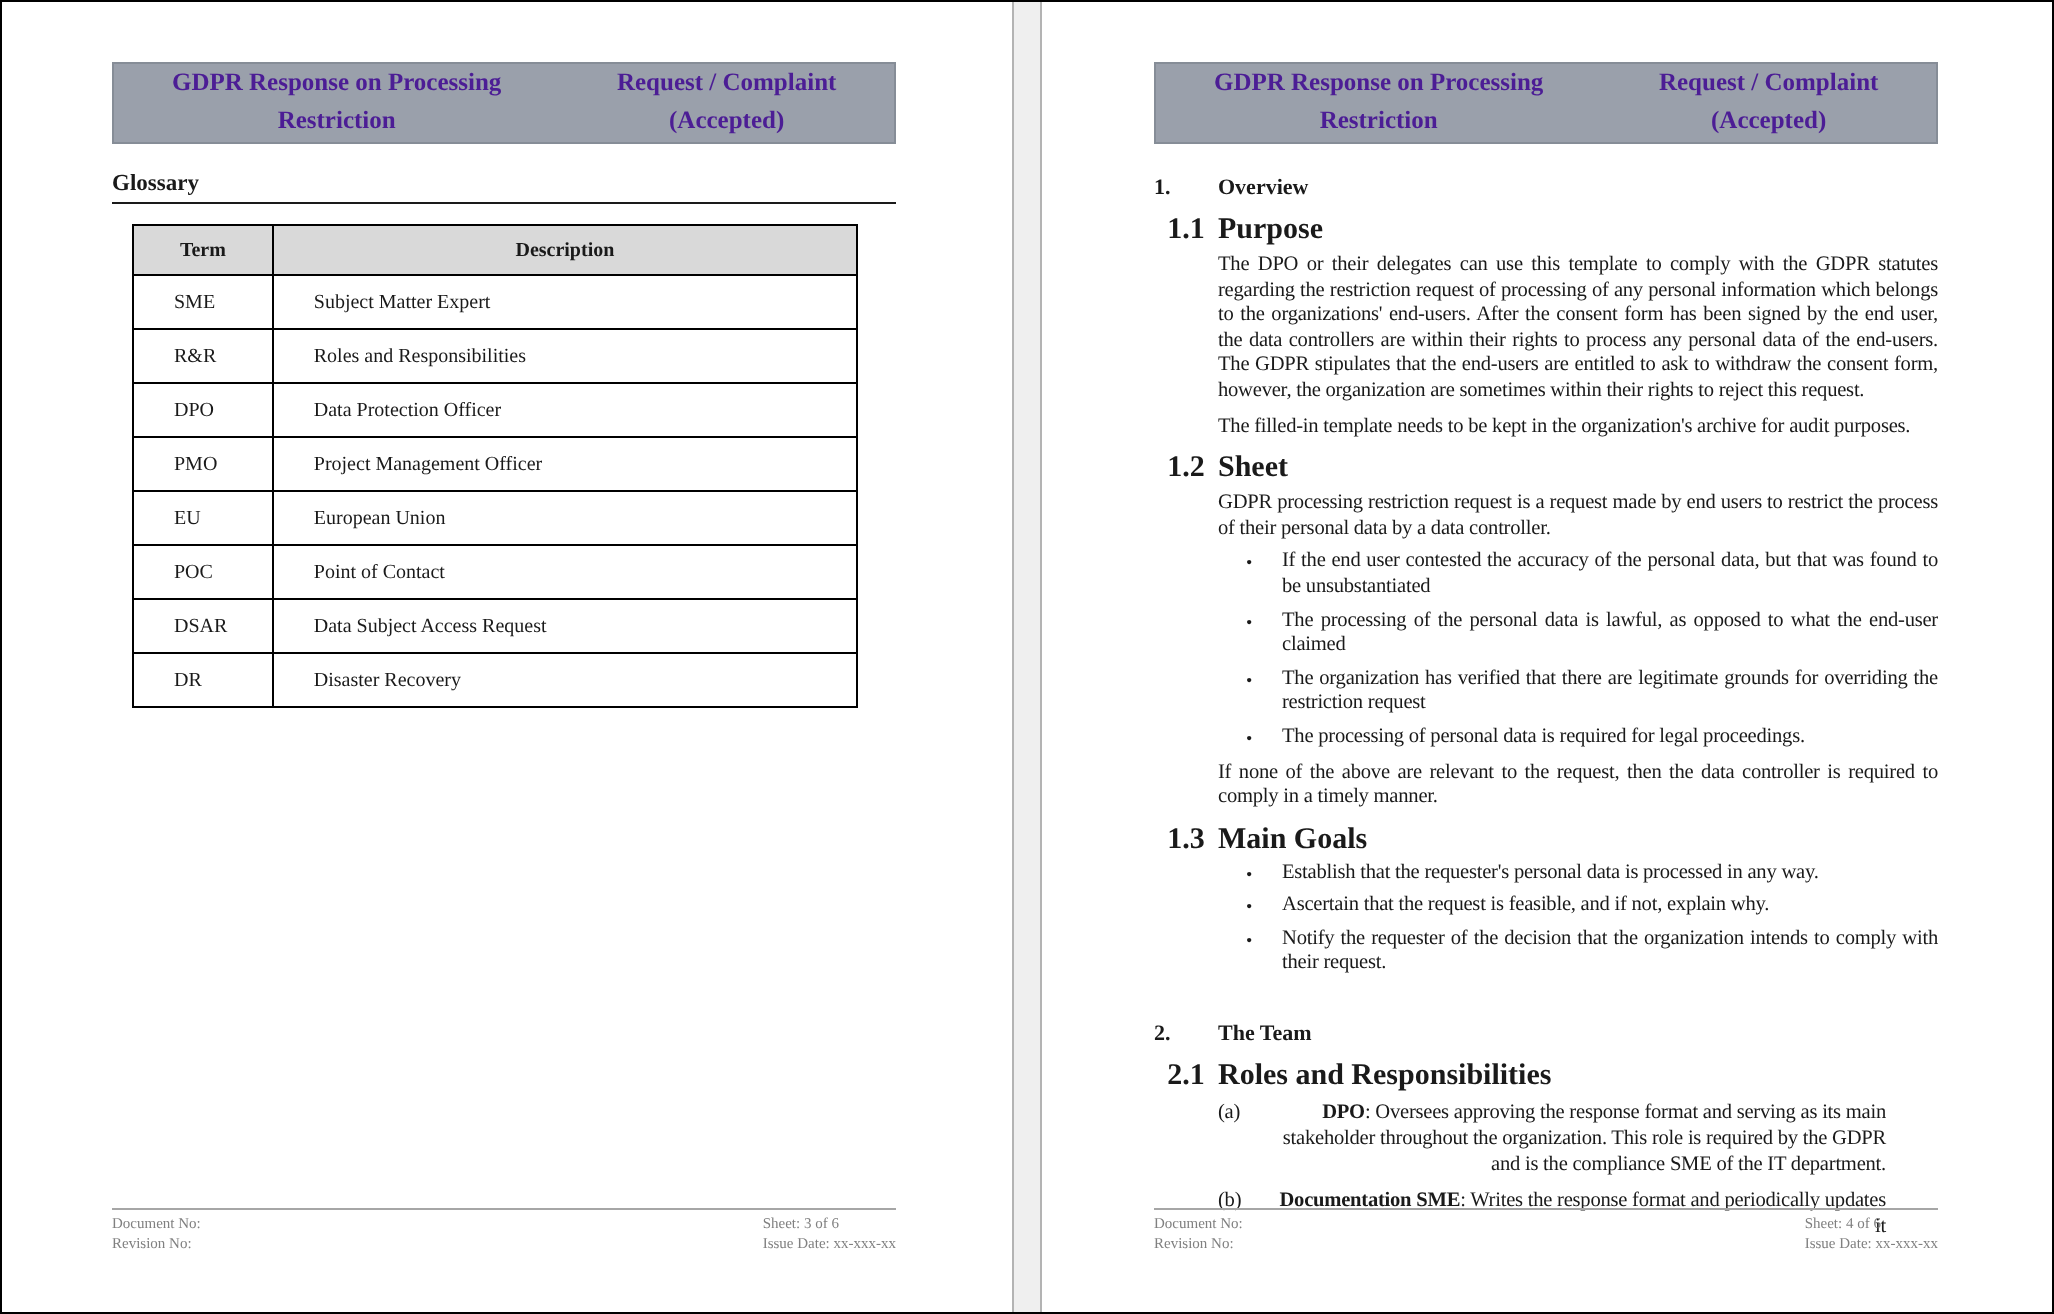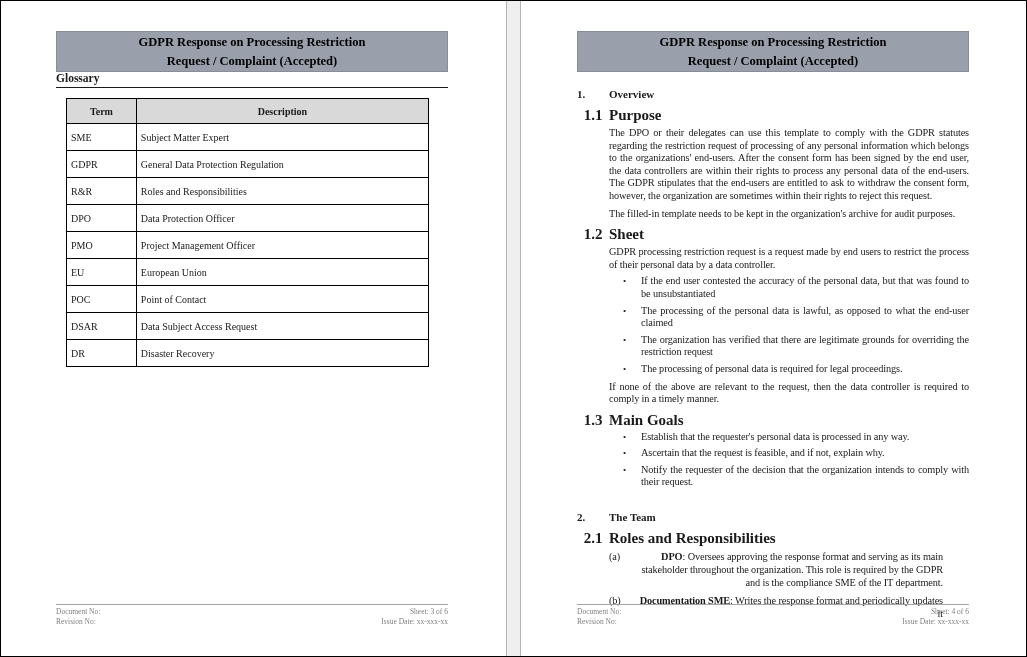--- a/index.html
+++ b/index.html
@@ -14,39 +14,39 @@
   .page-right { left:520px; width:507px; }
   .page-gap {
     position:absolute; top:0; left:505px; width:15px; height:100%;
     background:#efefef; border-left:1px solid #b3b3b3; border-right:1px solid #b3b3b3;
   }
   .page-inner-left  { padding:0 58px 0 55px; }
   .page-inner-right { padding:0 59px 0 56px; }
 
   .banner {
     margin-top:30px; height:41px; background:#9aa0ab; border:1px solid #868d97;
-    color:#000000; font-weight:bold; font-size:12.5px; line-height:18.5px;
-    text-align:center; display:flex; flex-direction:column; justify-content:center;
+    color:#4c1d95; font-weight:bold; font-size:12.5px; line-height:18.5px;
+    text-align:center; display:flex; flex-direction:row; justify-content:center;
   }
 
   
   .glossary-heading {
-    font-size:11.5px; font-weight:bold;
+    margin-top:14px; font-size:11.5px; font-weight:bold;
     border-bottom:1.4px solid #1a1a1a; padding-bottom:3px;
   }
   table.glossary {
     border-collapse:collapse; margin:10px 0 0 10px; width:363px;
     font-size:10px;
   }
   table.glossary th {
     border:1.2px solid #000; background:#d9d9d9; font-weight:bold;
     height:25px; text-align:center;
   }
   table.glossary td {
-    border:1.2px solid #000; height:27px; padding-left:4px; text-align:left;
+    border:1.2px solid #000; height:27px; padding-left:20px; text-align:left;
     vertical-align:middle;
   }
   .col-term { width:70px; }
   .col-desc { width:293px; }
 
   
   .sec-h1 { display:flex; font-weight:bold; font-size:11px; line-height:13px; margin-top:16px; }
   .sec-h2 { display:flex; font-weight:bold; font-size:15px; line-height:13px; margin-top:8px;text-align:center; }
   .sec-num { width:32px; flex:none; }
   .space-above { margin-top:22px; }
@@ -66,21 +66,21 @@
 
   
   .footer {
     position:absolute; bottom:30px;
     border-top:1px solid #a6a6a6; padding-top:2px;
     display:flex; justify-content:space-between;
     font-size:7.5px; line-height:9.5px; color:#808080;margin-top:12px;
   }
   .footer-left-page  { left:55px; right:58px; }
   .footer-right-page { left:56px; right:59px; }
-  .footer .fr { text-align:right; }
+  .footer .fr { }
 </style>
 </head>
 <body>
 
 <div class="screen">
 
   <div class="page page-left">
     <div class="page-inner-left">
       <div class="banner">
         <div>GDPR Response on Processing Restriction</div>
@@ -95,24 +95,20 @@
             <th class="col-term">Term</th>
             <th class="col-desc">Description</th>
           </tr>
         </thead>
         <tbody>
           <tr>
             <td>SME</td>
             <td>Subject Matter Expert</td>
           </tr>
           <tr>
-            <td>GDPR</td>
-            <td>General Data Protection Regulation</td>
-          </tr>
-          <tr>
             <td>R&amp;R</td>
             <td>Roles and Responsibilities</td>
           </tr>
           <tr>
             <td>DPO</td>
             <td>Data Protection Officer</td>
           </tr>
           <tr>
             <td>PMO</td>
             <td>Project Management Officer</td>

